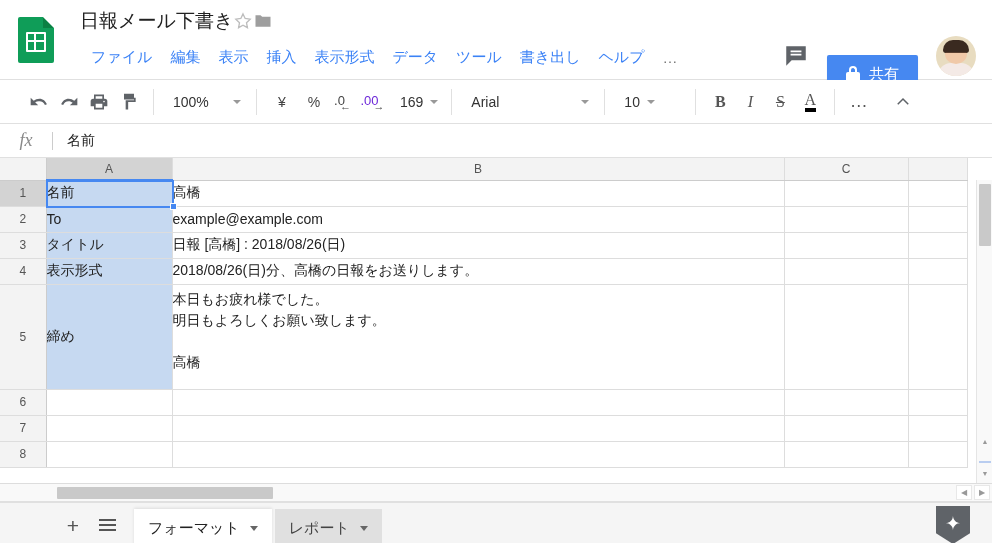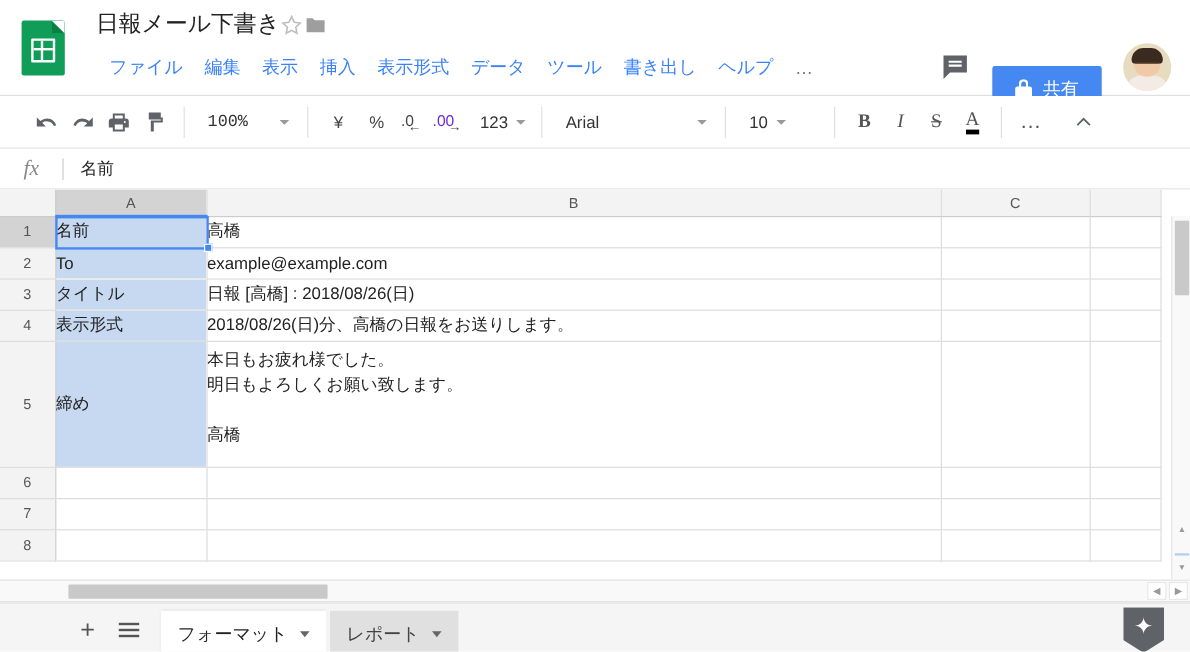--- a/index.html
+++ b/index.html
@@ -161,21 +161,21 @@
     border-right: 4px solid transparent;
     border-top: 4px solid #999;
     margin-left: 7px;
   }
   .tb-combo {
     display: flex; align-items: center;
     height: 30px; padding: 0 6px 0 10px;
     cursor: pointer; border-radius: 2px;
     font-size: 14px; color: #333;
   }
-  .zoom-combo { width: 84px; justify-content: space-between; font-family: Liberation Mono, monospace; }
+  .zoom-combo { width: 84px; justify-content: space-between; }
   .font-combo { width: 134px; justify-content: space-between; }
   .size-combo { width: 72px; }
   .fmt-b { font-weight: bold; font-size: 16px; font-family: "Liberation Serif", serif; }
   .fmt-i { font-style: italic; font-size: 16px; font-family: "Liberation Serif", serif; }
   .fmt-s { text-decoration: line-through; font-size: 16px; font-family: "Liberation Serif", serif; }
   .fmt-a {
     font-size: 16px; font-family: "Liberation Serif", serif;
     border-bottom: 4px solid #000; line-height: 17px; padding-bottom: 0;
   }
   .tb-dots { font-size: 18px; color: #555; letter-spacing: 1px; }
@@ -463,21 +463,21 @@
     <div class="tb-text" style="width:32px">%</div>
     <div class="tb-btn">
       <span style="font-size:13px;color:#444;position:relative;top:-1px">.0</span>
       <span style="font-size:11px;color:#444;position:relative;top:4px;left:-5px">←</span>
     </div>
     <div class="tb-btn">
       <span style="font-size:13px;color:#6d28d9;position:relative;top:-1px">.00</span>
       <span style="font-size:11px;color:#444;position:relative;top:4px;left:-5px">→</span>
     </div>
     <div class="tb-combo" style="padding-right:4px">
-      <span>123</span>
+      <span>169</span>
       <span class="caret"></span>
     </div>
   </div>
 
   <div class="tb-sep"></div>
 
   <div class="tb-combo font-combo">
     <span>Arial</span>
     <span class="caret"></span>
   </div>

